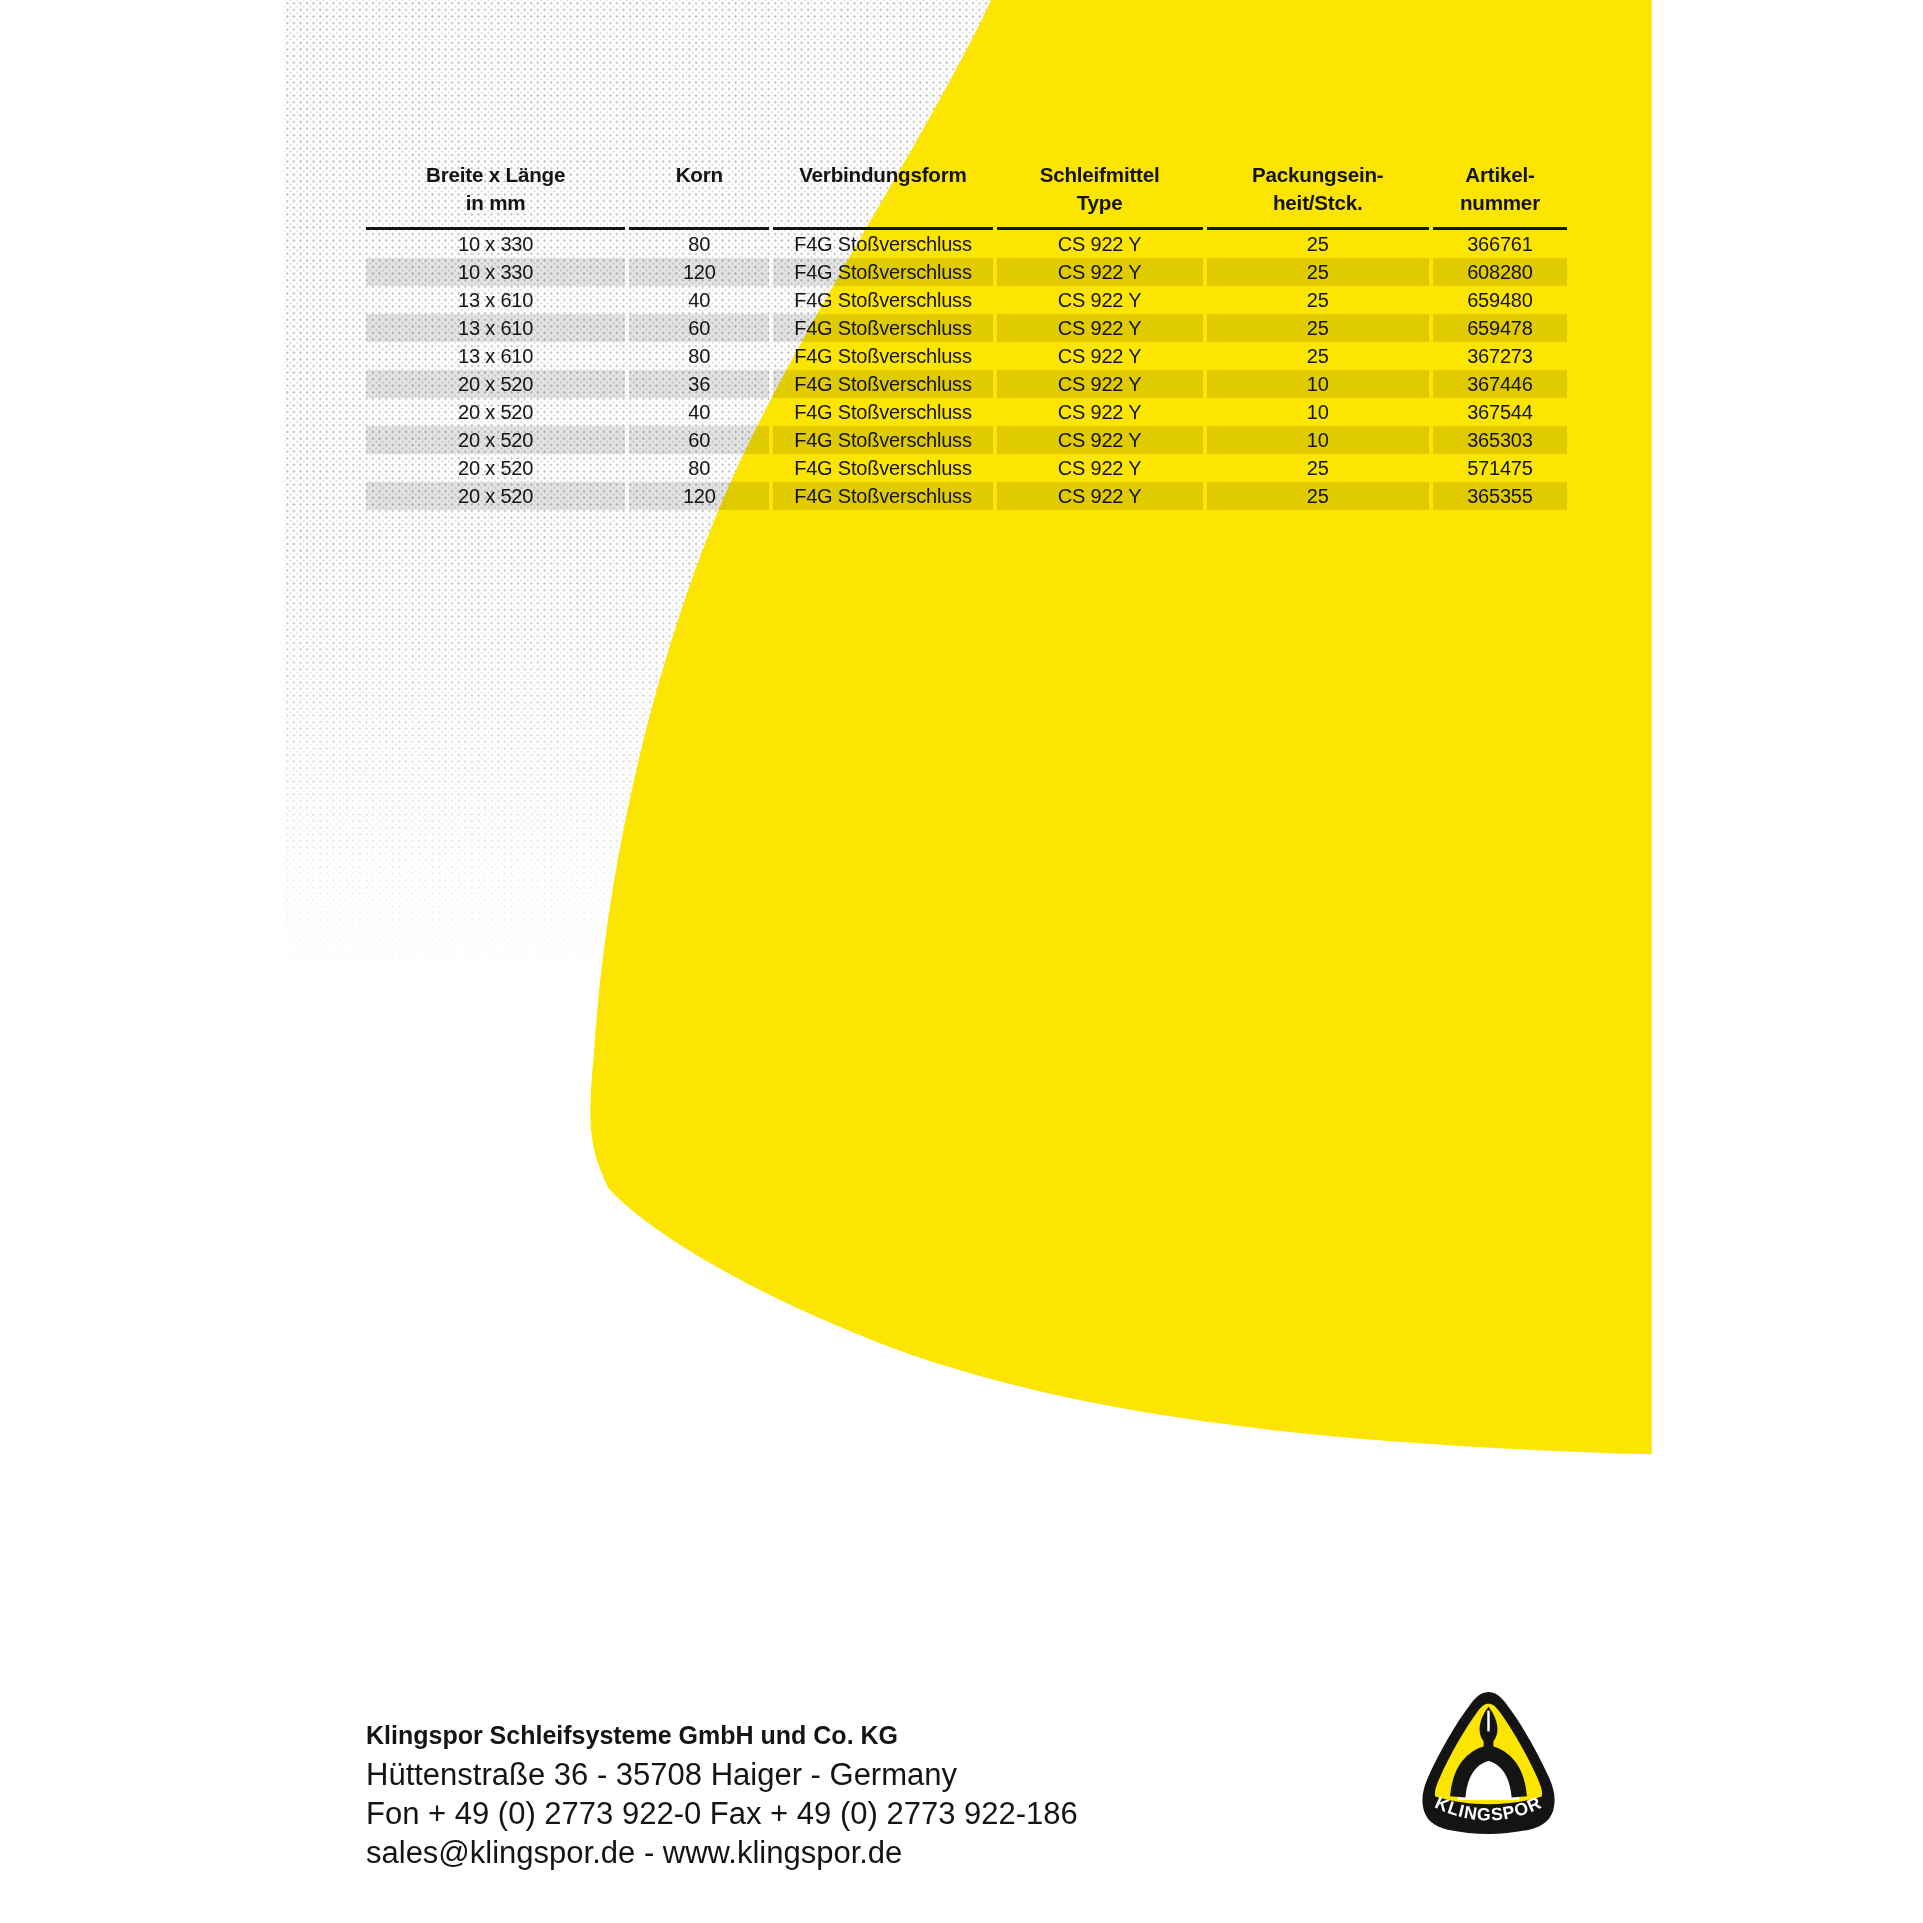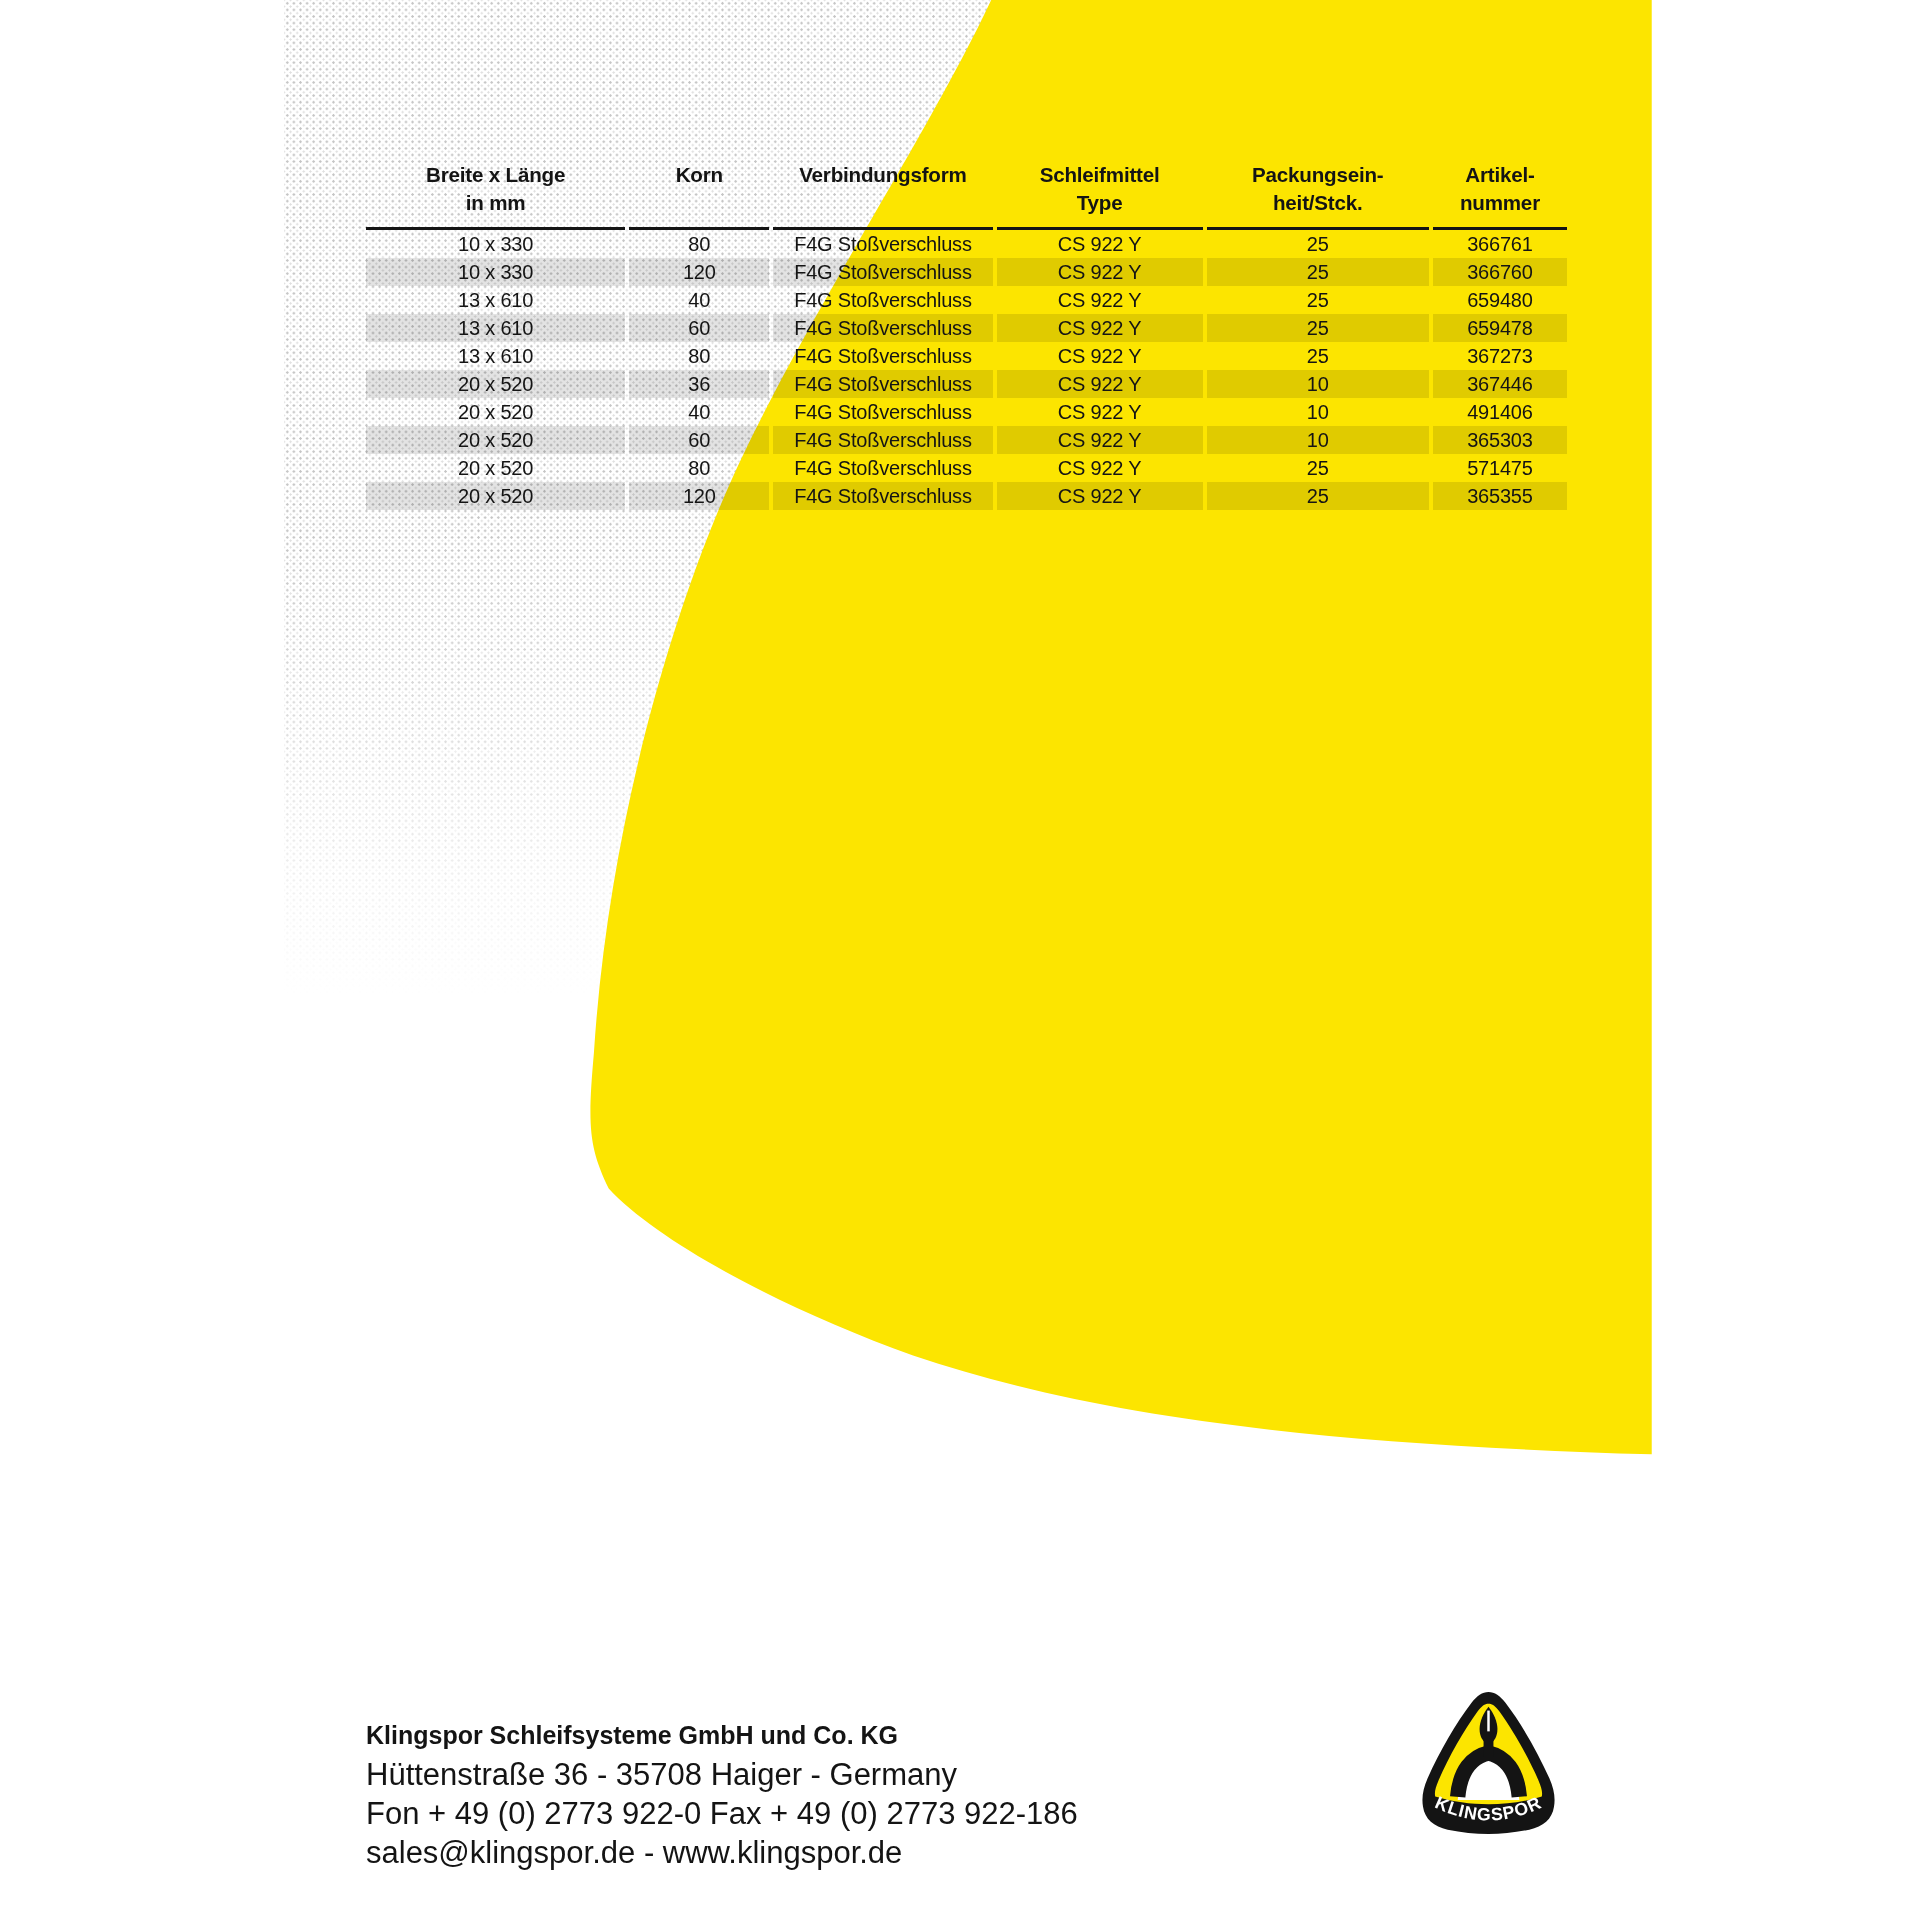--- a/index.html
+++ b/index.html
@@ -111,21 +111,21 @@
         <td>CS 922 Y</td>
         <td>25</td>
         <td>366761</td>
       </tr>
       <tr>
         <td>10 x 330</td>
         <td>120</td>
         <td>F4G Stoßverschluss</td>
         <td>CS 922 Y</td>
         <td>25</td>
-        <td>366760</td>
+        <td>608280</td>
       </tr>
       <tr>
         <td>13 x 610</td>
         <td>40</td>
         <td>F4G Stoßverschluss</td>
         <td>CS 922 Y</td>
         <td>25</td>
         <td>659480</td>
       </tr>
       <tr>
@@ -151,21 +151,21 @@
         <td>CS 922 Y</td>
         <td>10</td>
         <td>367446</td>
       </tr>
       <tr>
         <td>20 x 520</td>
         <td>40</td>
         <td>F4G Stoßverschluss</td>
         <td>CS 922 Y</td>
         <td>10</td>
-        <td>491406</td>
+        <td>367544</td>
       </tr>
       <tr>
         <td>20 x 520</td>
         <td>60</td>
         <td>F4G Stoßverschluss</td>
         <td>CS 922 Y</td>
         <td>10</td>
         <td>365303</td>
       </tr>
       <tr>

